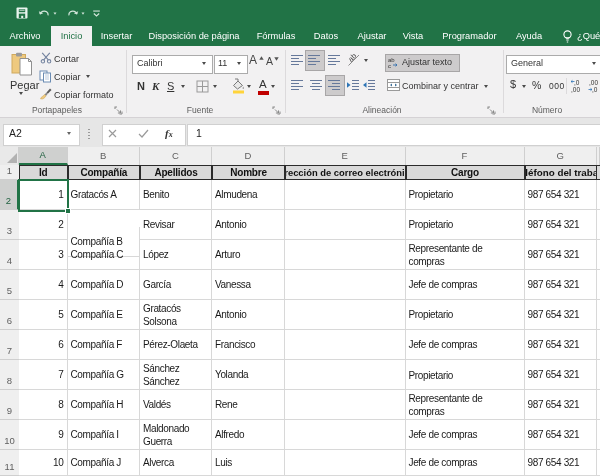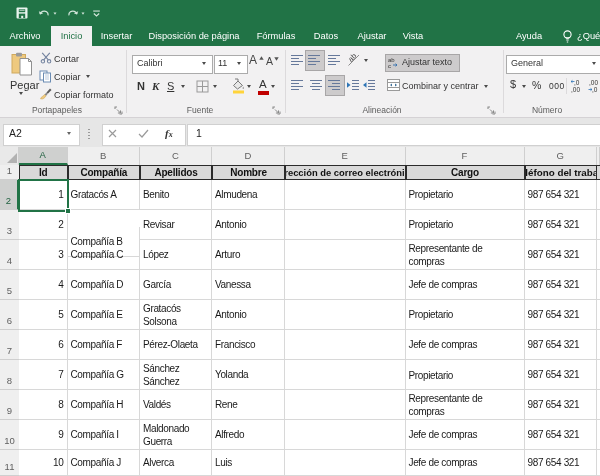--- a/index.html
+++ b/index.html
@@ -75,20 +75,21 @@
 
   <div id="tabrow" class="abs">
     <div class="tab" style="left:0;width:50px;">Archivo</div>
     <div class="tab" id="tab-inicio" style="left:51px;width:41px;">Inicio</div>
     <div class="tab" style="left:92px;width:49px;">Insertar</div>
     <div class="tab" style="left:247px;width:58px;">Fórmulas</div>
     <div class="tab" style="left:141px;width:106px;">Disposición de página</div>
     <div class="tab" style="left:305px;width:42px;">Datos</div>
     <div class="tab" style="left:347px;width:50px;">Ajustar</div>
     <div class="tab" style="left:391px;width:44px;">Vista</div>
+    <div class="tab" style="left:435px;width:69px;">Programador</div>
     <div class="tab" style="left:504px;width:50px;">Ayuda</div>
     <svg class="abs" style="left:562px;top:4px" width="11" height="13" viewBox="0 0 11 13">
       <circle cx="5.5" cy="4.5" r="3.6" fill="none" stroke="#fff" stroke-width="1.1"></circle>
       <path d="M4 8 h3 M4.3 10 h2.4 M4.8 12 h1.4" stroke="#fff" stroke-width="1"></path>
     </svg>
     <div class="tab" style="left:577px;width:30px;text-align:left;">¿Qué</div>
   </div>
 
   <div id="ribbon" class="abs">
     <div class="gsep" style="left:126px"></div>

